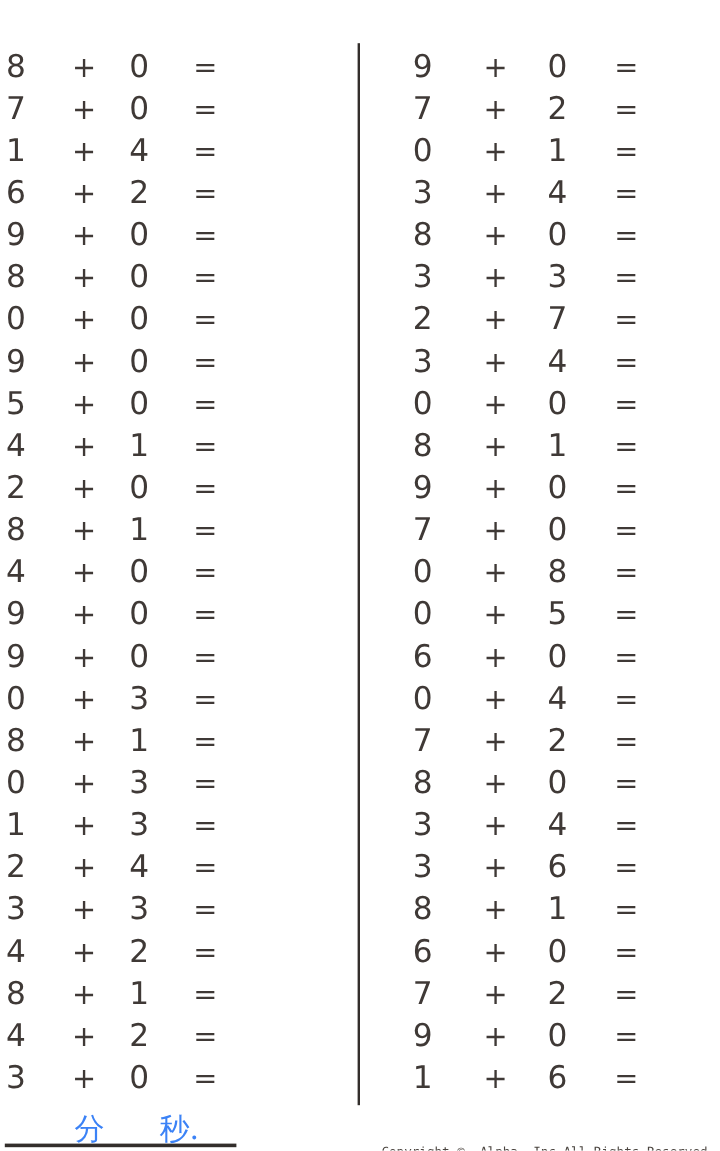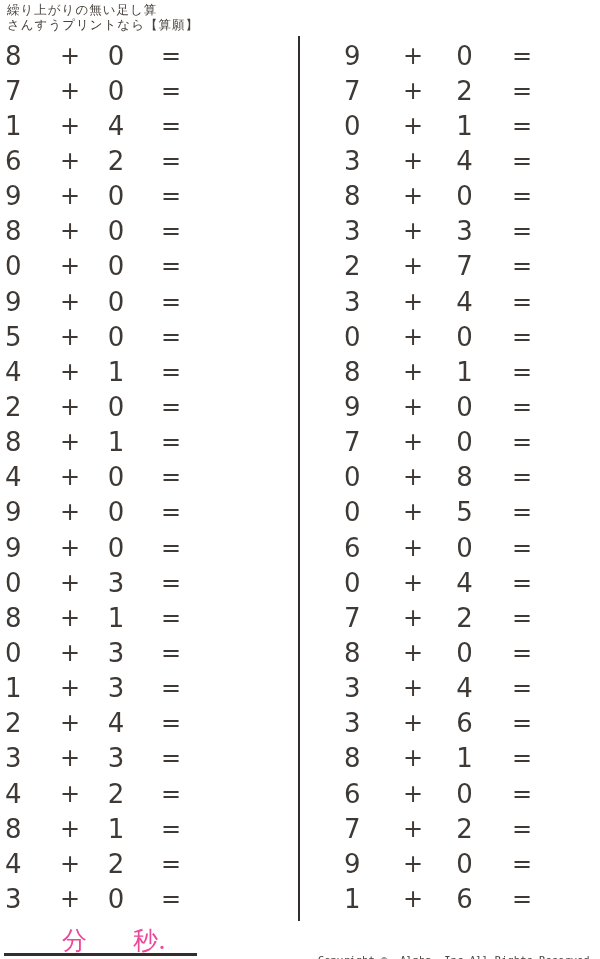--- a/index.html
+++ b/index.html
@@ -60,21 +60,21 @@
   
   .time-line {
     position: absolute;
     left: 4px;
     top: 924px;
     width: 193px;
     height: 29px;
     border-bottom: 3px solid #332e2b;
     font-family: "DejaVu Serif", serif;
     font-size: 25px;
-    color: #ec4899;
+    color: #3b82f6;
     white-space: nowrap;
   }
   .time-minutes { margin-left: 58px; }
   .time-seconds { margin-left: 46px; }
 
   
   .footer-right {
     position: absolute;
     left: 250px;
     width: 346px;
@@ -85,24 +85,20 @@
     color: #4a443f;
     white-space: pre;
   }
   .copyright-line { text-align: right; }
 </style>
 </head>
 <body>
 
 <div id="page">
 
-  <div class="header">
-    <div>繰り上がりの無い足し算</div>
-    <div>さんすうプリントなら【算願】</div>
-  </div>
 
   <div class="divider"></div>
 
   <div class="col col-left">
       <div class="problem-row">
     <span class="cell-a">8</span>
     <span class="cell-op">+</span>
     <span class="cell-b">0</span>
     <span class="cell-eq">=</span>
     <span class="cell-ans"></span>

